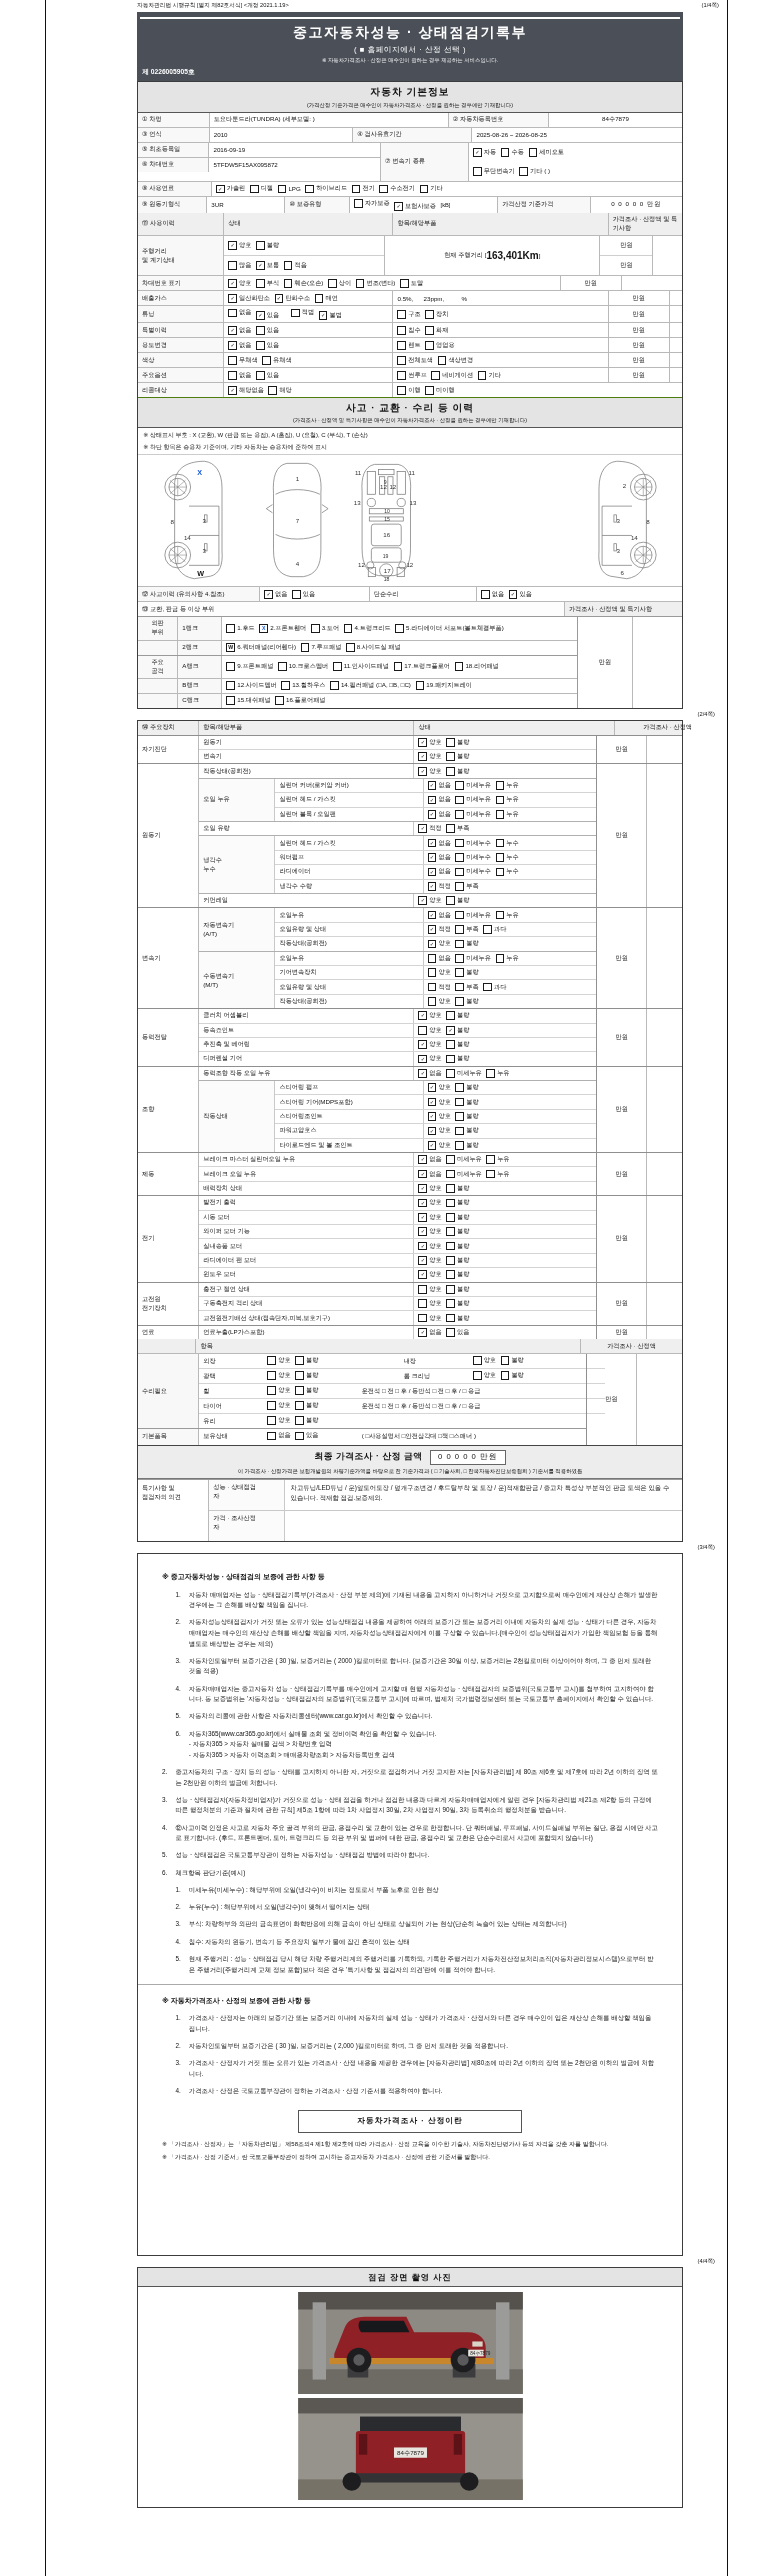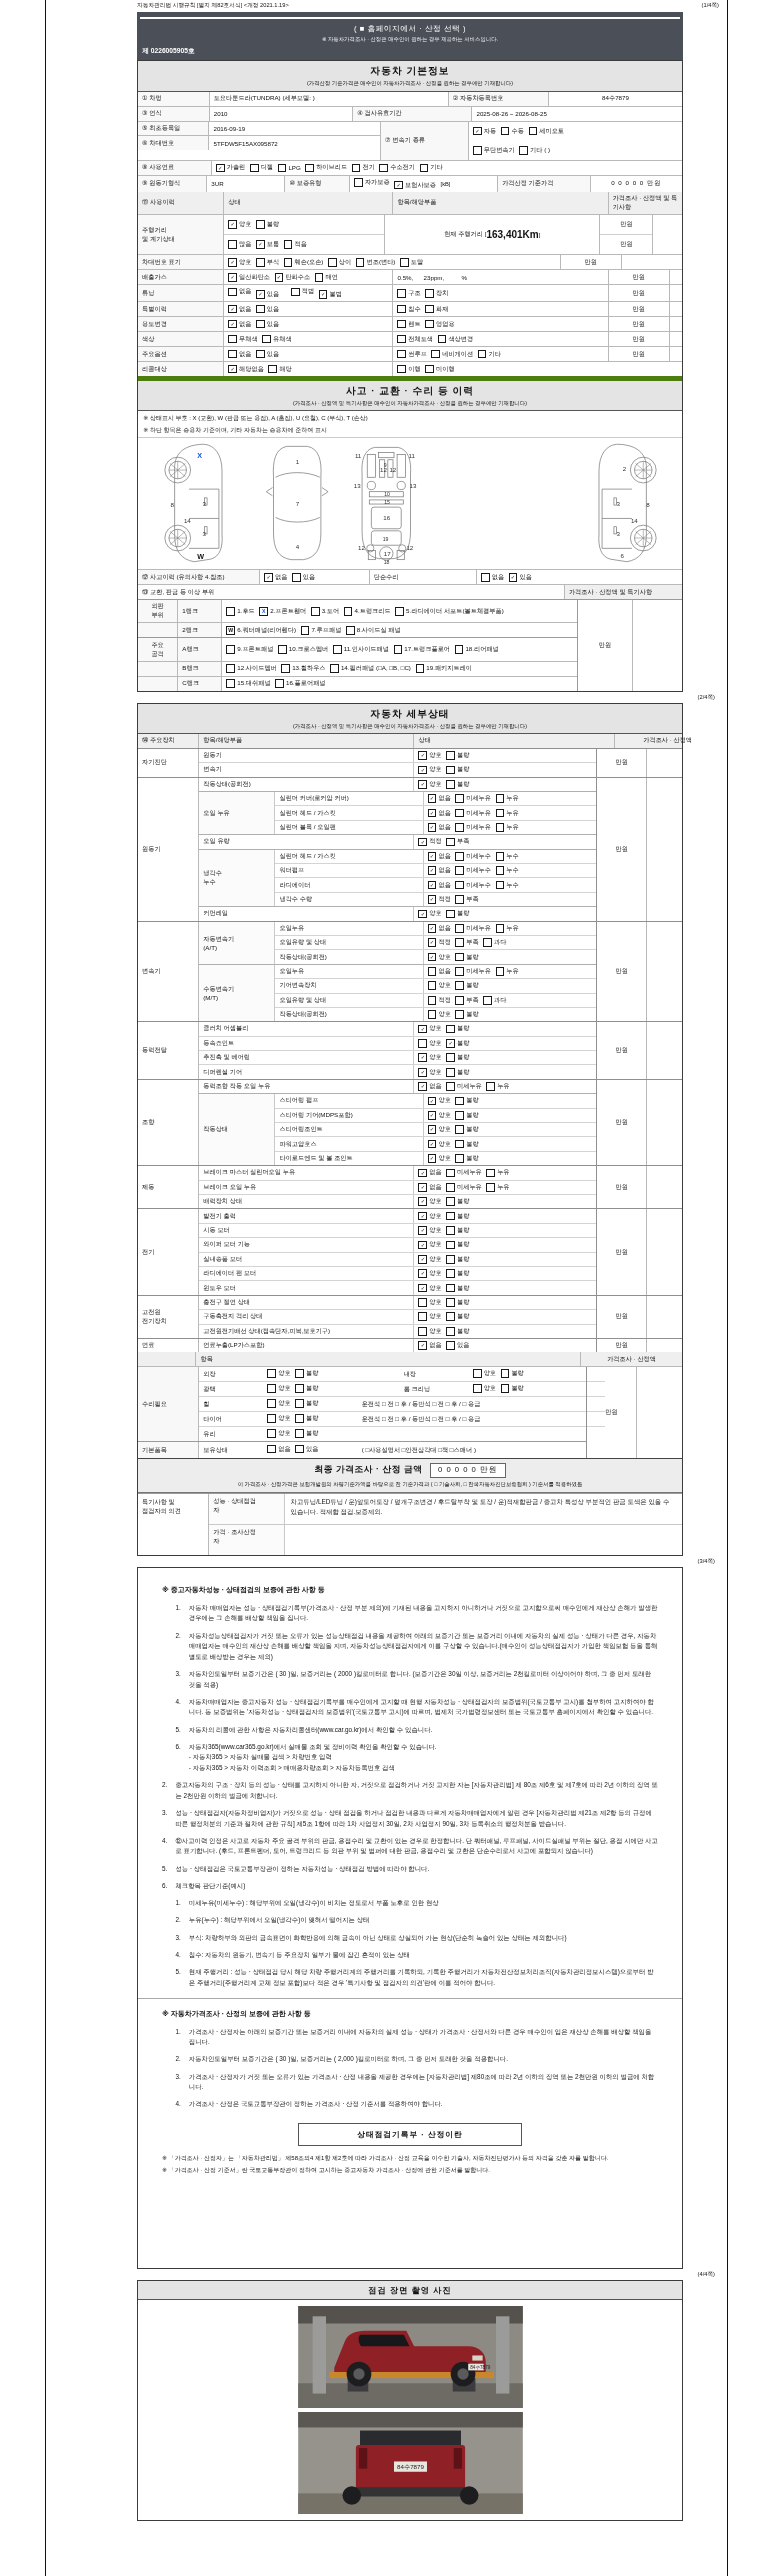--- a/index.html
+++ b/index.html
@@ -120,20 +120,21 @@
   <div class="frame"></div>
   <div class="content">
 
     <div class="meta-row">
       <span>자동차관리법 시행규칙 [별지 제82호서식] &lt;개정 2021.1.19&gt;</span>
       <span>(1/4쪽)</span>
     </div>
 
     <div class="banner">
       <div class="banner-rule"></div>
+      <div class="banner-title">중고자동차성능 · 상태점검기록부</div>
       <div class="banner-sub">( ■ 홈페이지에서 · 산정 선택 )</div>
       <div class="banner-note">※ 자동차가격조사 · 산정은 매수인이 원하는 경우 제공하는 서비스입니다.</div>
       <div class="banner-doc">제 0226005905호</div>
     </div>
 
     <div class="bigbox">
 
       <div class="sec-head">
         <div class="sec-title">자동차 기본정보</div>
         <div class="sec-note">(가격산정 기준가격은 매수인이 자동차가격조사 · 산정을 원하는 경우에만 기재합니다)</div>
@@ -493,21 +494,21 @@
               <span class="cbx"></span>
               <span class="cklbl">이행</span>
             </span>
             <span class="ck">
               <span class="cbx"></span>
               <span class="cklbl">미이행</span>
             </span>
           </div>
       </div>
 
-      <div class="sec-head" style="border-top:5px solid #4d7c0f;">
+      <div class="sec-head" style="border-top:1px solid #4d7c0f;">
         <div class="sec-title">사고 · 교환 · 수리 등 이력</div>
         <div class="sec-note">(가격조사 · 산정액 및 특기사항은 매수인이 자동차가격조사 · 산정을 원하는 경우에만 기재합니다)</div>
       </div>
 
       <div class="legend">※ 상태표시 부호 : X (교환), W (판금 또는 용접), A (흠집), U (요철), C (부식), T (손상)</div>
       <div class="legend" style="padding-top:0;">※ 하단 항목은 승용차 기준이며, 기타 자동차는 승용차에 준하여 표시</div>
 
       <div class="diagram-wrap">
         <svg width="515" height="125" viewBox="0 0 1000 242">
           <g stroke="#777" fill="none" stroke-width="1.4">
@@ -735,24 +736,20 @@
           </div>
         </div>
         <div style="width:54px;flex:none;border-left:0.5px solid #9a9a9a;display:flex;align-items:center;justify-content:center;font-size:6.2px;">만원</div>
         <div style="flex:1;border-left:0.5px solid #b9b9b9;"></div>
       </div>
     </div>
 
     <div class="pagemark">(2/4쪽)</div>
 
     <div class="bigbox">
-      <div class="sec-head">
-        <div class="sec-title">자동차 세부상태</div>
-        <div class="sec-note">(가격조사 · 산정액 및 특기사항은 매수인이 자동차가격조사 · 산정을 원하는 경우에만 기재합니다)</div>
-      </div>
       <div class="grid" style="background:#efefef;border-top:none;">
         <div class="cell d-h1">⑭ 주요장치</div>
         <div class="cell d-h2">항목/해당부품</div>
         <div class="cell d-h3">상태</div>
         <div class="cell d-h4">가격조사 · 산정액</div>
       </div>
       <div id="detail-rows">
           <div class="dgroup">
             <div class="dname pre">자기진단</div>
             <div class="dmid">
@@ -1695,21 +1692,21 @@
             <div class="npt">자동차인도일부터 보증기간은 ( 30 )일, 보증거리는 ( 2,000 )킬로미터로 하며, 그 중 먼저 도래한 것을 적용합니다.</div>
           </div>
           <div class="np lv1">
             <div class="npn">3.</div>
             <div class="npt">가격조사 · 산정자가 거짓 또는 오류가 있는 가격조사 · 산정 내용을 제공한 경우에는 [자동차관리법] 제80조에 따라 2년 이하의 징역 또는 2천만원 이하의 벌금에 처합니다.</div>
           </div>
           <div class="np lv1">
             <div class="npn">4.</div>
             <div class="npt">가격조사 · 산정은 국토교통부장관이 정하는 가격조사 · 산정 기준서를 적용하여야 합니다.</div>
           </div>
-          <div class="nbox">상태점검기록부 · 산정이란</div>
+          <div class="nbox">자동차가격조사 · 산정이란</div>
           <div class="nnote">※ 「가격조사 · 산정자」는 「자동차관리법」 제58조의4 제1항 제2호에 따라 가격조사 · 산정 교육을 이수한 기술사, 자동차진단평가사 등의 자격을 갖춘 자를 말합니다.</div>
           <div class="nnote">※ 「가격조사 · 산정 기준서」란 국토교통부장관이 정하여 고시하는 중고자동차 가격조사 · 산정에 관한 기준서를 말합니다.</div>
         </div>
     </div>
 
     <div class="pagemark">(4/4쪽)</div>
 
     <div class="bigbox">
       <div class="sec-head">
         <div class="sec-title" style="font-size:8.2px;">점검 장면 촬영 사진</div>

